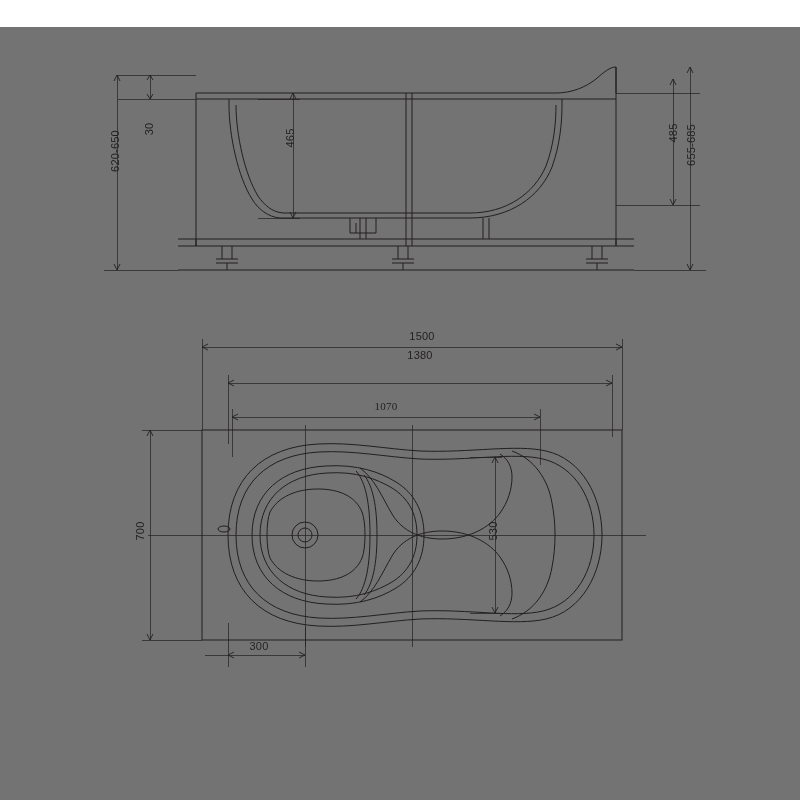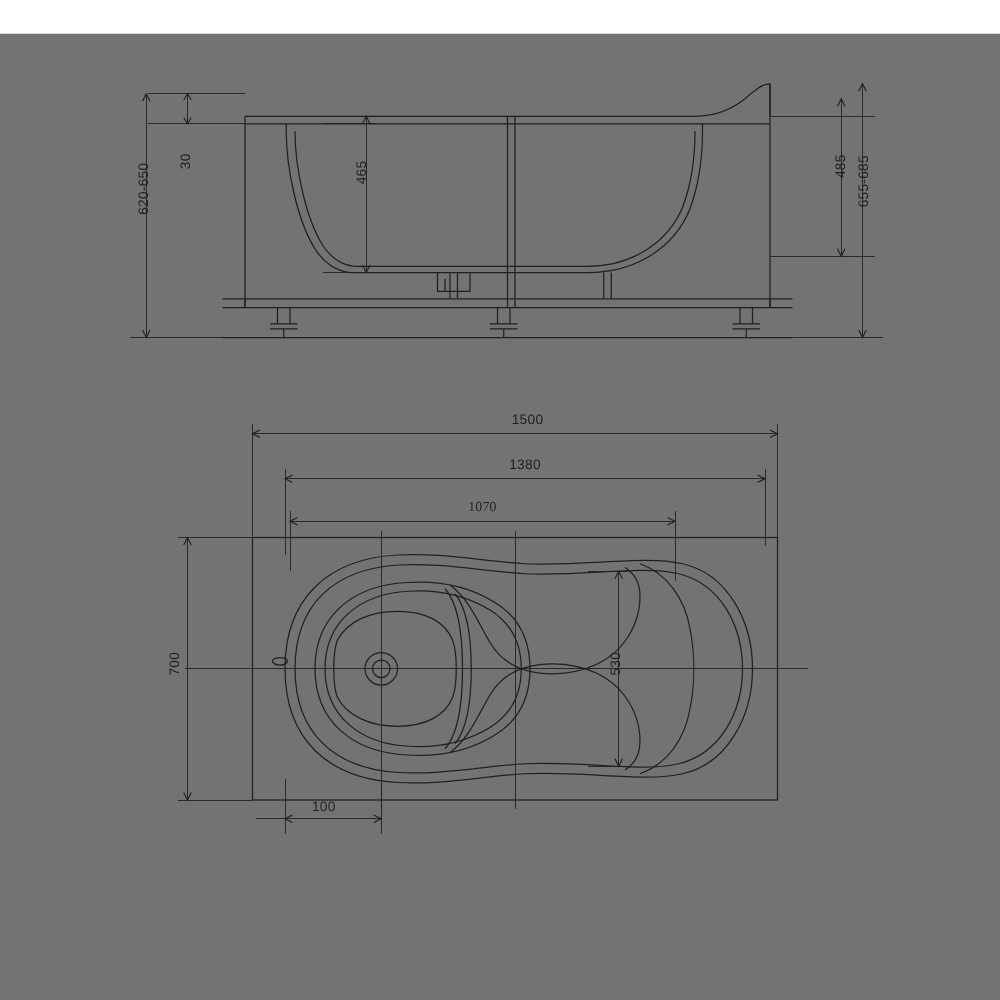--- a/index.html
+++ b/index.html
@@ -229,23 +229,23 @@
   <div class="dimtext rot90" style="left:85px; top:118px; width:60px; text-align:center;">620-650</div>
 
   <div class="dimtext rot90" style="left:270px; top:105px; width:40px; text-align:center;">465</div>
 
   <div class="dimtext rot90" style="left:653px; top:100px; width:40px; text-align:center;">485</div>
 
   <div class="dimtext rot90" style="left:661px; top:112px; width:60px; text-align:center;">655-685</div>
 
   <div class="dimtext" style="left:392px; top:303px; width:60px; text-align:center;">1500</div>
 
-  <div class="dimtext" style="left:390px; top:339px; width:60px; text-align:center;">1380</div>
+  <div class="dimtext" style="left:390px; top:322px; width:60px; text-align:center;">1380</div>
 
   <div class="dimtext" style="left:356px; top:373px; width:60px; text-align:center;font-family:Liberation Serif, serif;">1070</div>
 
-  <div class="dimtext" style="left:236px; top:613px; width:46px; text-align:center;">100</div>
+  <div class="dimtext" style="left:236px; top:613px; width:46px; text-align:center;">300</div>
 
   <div class="dimtext rot90" style="left:120px; top:498px; width:40px; text-align:center;">700</div>
 
   <div class="dimtext rot90" style="left:473px; top:498px; width:40px; text-align:center;">530</div>
 
 </div>
 
 </body></html>

